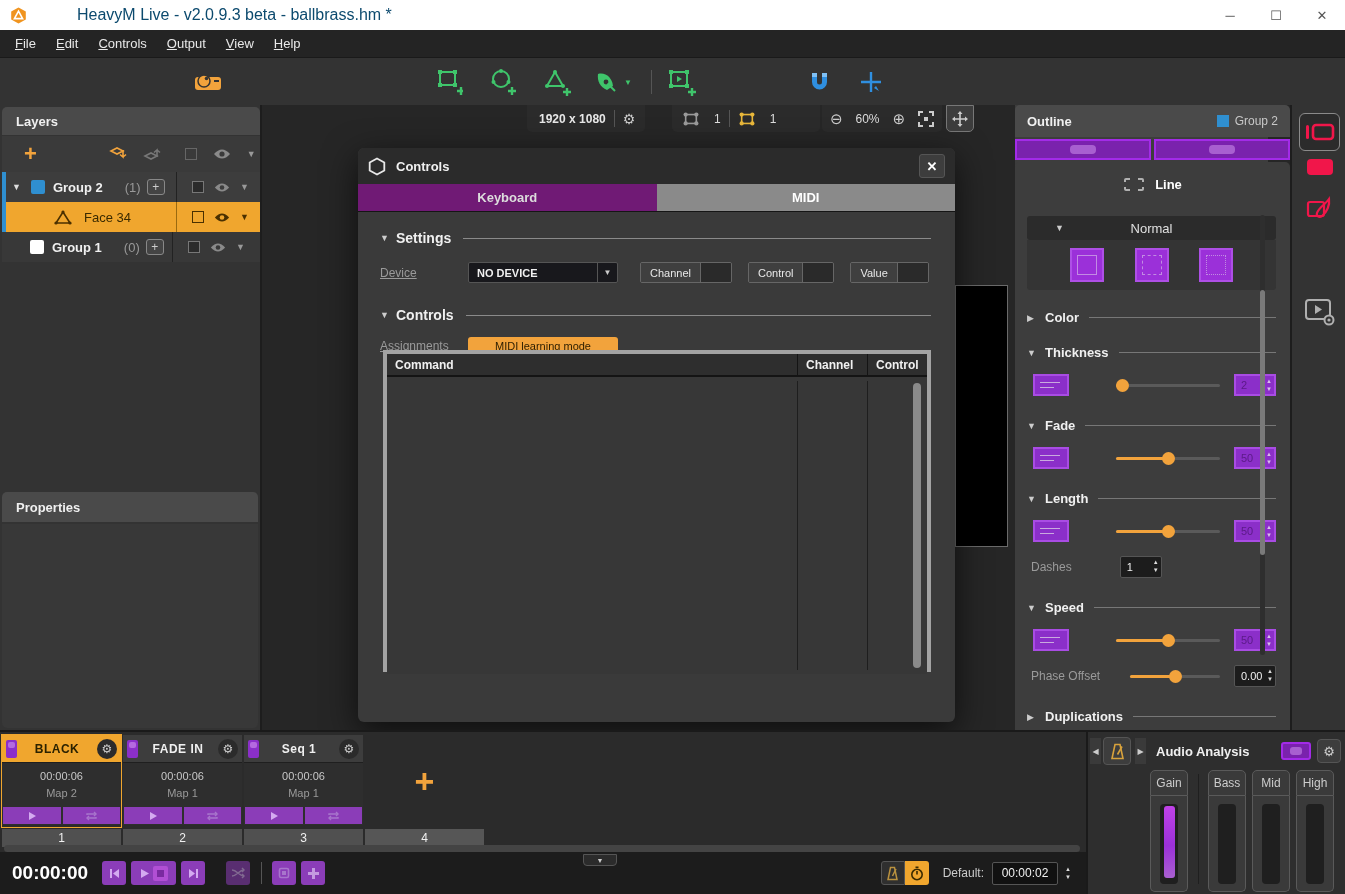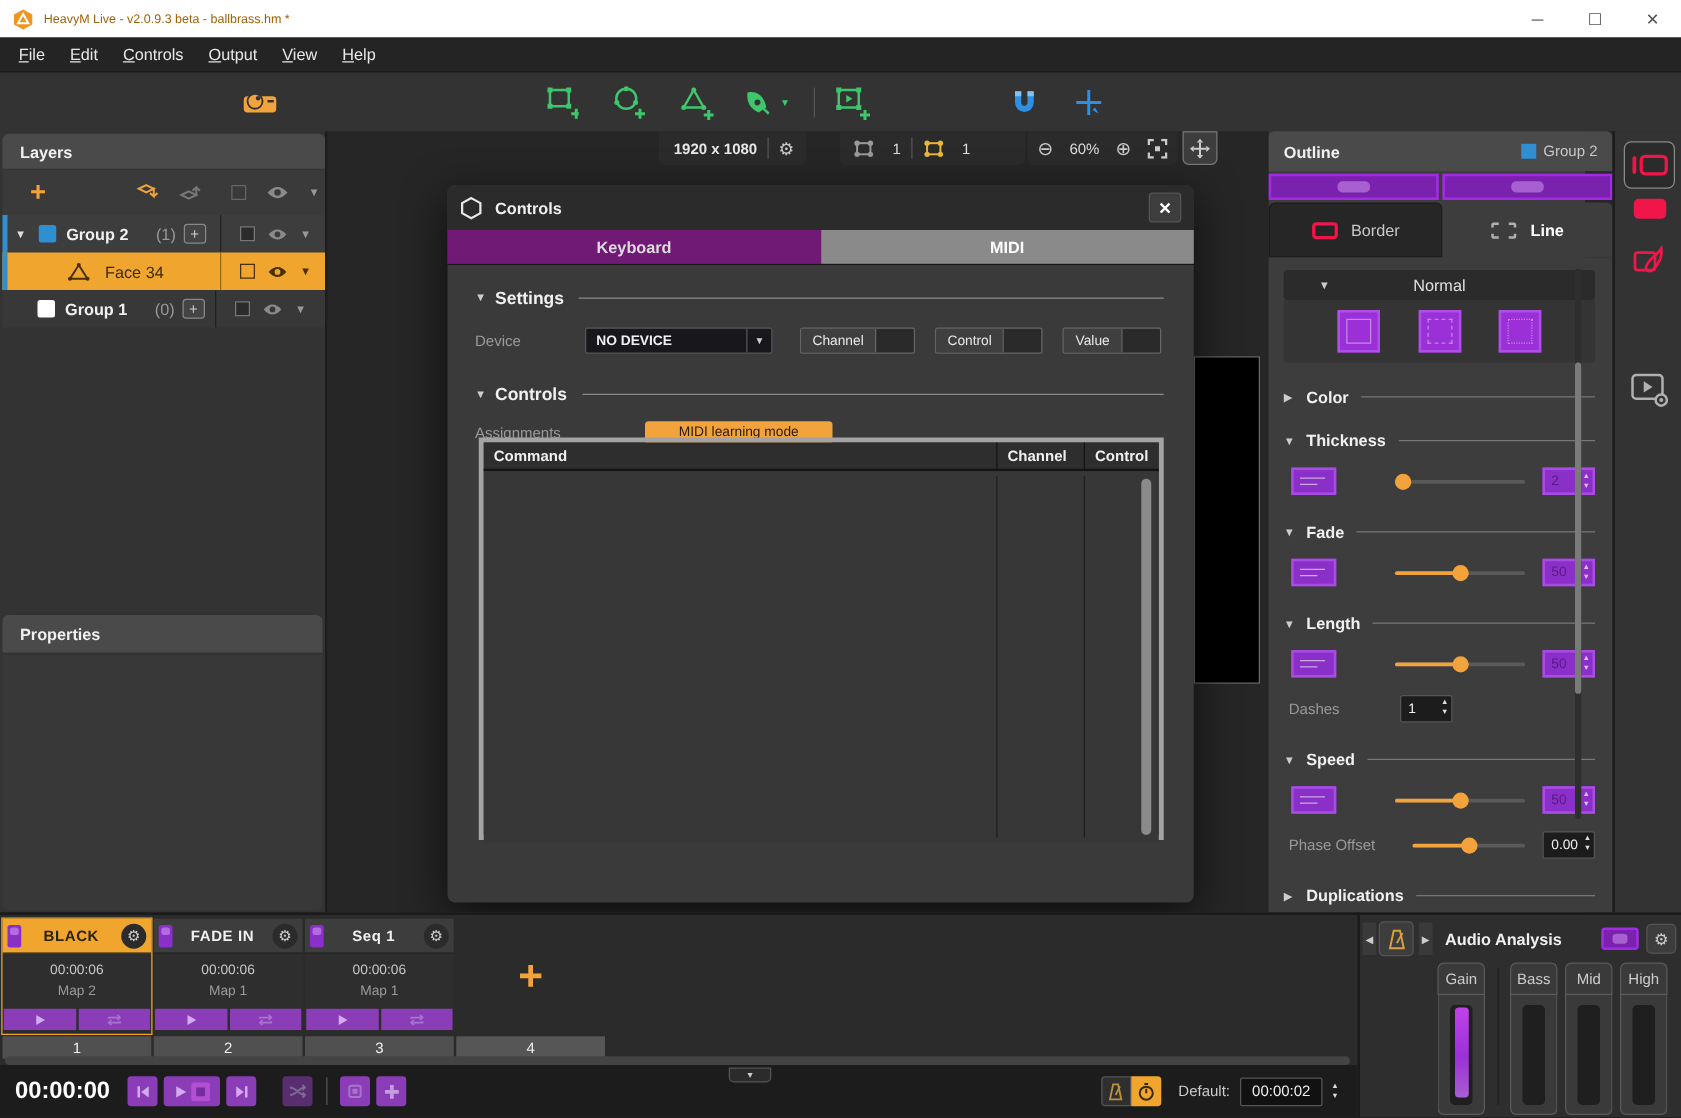--- a/index.html
+++ b/index.html
@@ -4,21 +4,21 @@
 <style>
   * { box-sizing: border-box; margin: 0; padding: 0; }
   html,body { width:1345px; height:894px; background:#1d1d1d; font-family:"Liberation Sans",sans-serif; overflow:hidden; }
   #app { position:relative; width:1345px; height:894px; background:#262626; }
   .abs { position:absolute; }
   svg { display:block; }
 
   
   .titlebar { left:0; top:0; width:1345px; height:30px; background:#ffffff; display:flex; align-items:center; }
   .titlebar .logo { margin:0 8px 0 10px; }
-  .titlebar .wtitle { color:#a16207; font-size:10px; }
+  .titlebar .wtitle { color:#0c4a6e; font-size:16px;margin-left:42px; }
   .wincontrols { position:absolute; right:0; top:0; height:30px; display:flex; }
   .winbtn { width:46px; height:30px; display:flex; align-items:center; justify-content:center; color:#555; font-size:13px; }
 
   
   .menubar { left:0; top:30px; width:1345px; height:28px; background:#242424; display:flex; align-items:center; gap:2px; padding-left:6px; border-bottom:1px solid #1a1a1a; }
   .menu-item { color:#e8e8e8; font-size:13px; padding:4px 9px; }
   .menu-item u { text-decoration:underline; }
 
   
   .toolbar { left:0; top:58px; width:1345px; height:47px; background:#333333; }
@@ -56,28 +56,28 @@
   .dlg-close { margin-left:auto; width:26px; height:24px; background:#3d3d3d; border:1px solid #555; border-radius:3px; color:#fff; font-size:13px; font-weight:bold; display:flex; align-items:center; justify-content:center; }
   .dlg-tabs { height:28px; display:flex; border-bottom:1px solid #151515; }
   .dlg-tab { flex:1; display:flex; align-items:center; justify-content:center; font-size:13px; font-weight:bold; }
   .tab-keyboard { background:#701a75; color:#dcdcdc; }
   .tab-midi { background:#8a8a8a; color:#ffffff; }
   .sect-head { display:flex; align-items:center; margin:18px 24px 0 22px; }
   .sect-head .tri { color:#ccc; font-size:9px; width:16px; }
   .sect-head .lab { color:#f0f0f0; font-weight:bold; font-size:14px; margin-right:12px; }
   .sect-head .line { flex:1; height:1px; background:#8a8a8a; }
   .device-row { display:flex; align-items:center; margin:16px 24px 0 22px; }
-  .flabel { color:#9a9a9a; font-size:12px; }
+  .flabel { color:#9a9a9a; font-size:12px;text-decoration:underline; }
   .dropdown { display:flex; align-items:center; width:150px; height:21px; background:#18181c; border:1px solid #555; border-radius:2px; color:#f0f0f0; font-size:11px; font-weight:bold; }
   .dropdown .dtext { padding-left:8px; flex:1; }
   .dropdown .darrow { width:20px; height:100%; border-left:1px solid #555; display:flex; align-items:center; justify-content:center; color:#ccc; font-size:8px; }
   .fgroup { display:flex; height:21px; border:1px solid #666; border-radius:2px; overflow:hidden; }
   .fgroup .fl { background:#3f3f3f; color:#e8e8e8; font-size:11px; display:flex; align-items:center; justify-content:center; padding:0 9px; }
   .fgroup .fv { width:31px; background:#2a2a2a; border-left:1px solid #666; }
-  .learn-btn { width:150px; height:18px; background:#f2a33c; border-radius:3px; color:#2b1d00; font-size:11px; display:flex; align-items:center; justify-content:center;margin-left:48px; }
+  .learn-btn { width:150px; height:18px; background:#f2a33c; border-radius:3px; color:#2b1d00; font-size:11px; display:flex; align-items:center; justify-content:center; }
   .mtable { position:absolute; left:25px; top:202px; width:548px; height:322px; border:4px solid #a3a3a3; }
   .mtable .thead { height:23px; background:#2e2e2e; display:flex; border-bottom:2px solid #141414; color:#f0f0f0; font-size:12px; font-weight:bold; }
   .mtable .th { display:flex; align-items:center; padding:0 8px; }
   .mtable .tbody { position:relative; height:297px; background:#373737; }
   .vline { position:absolute; top:4px; bottom:4px; width:1px; background:#1e1e1e; }
   .tscroll { position:absolute; right:6px; top:6px; bottom:6px; width:8px; background:#8a8a8a; border-radius:4px; }
 
   
   .right-panel { left:1015px; top:105px; width:253px; height:625px; background:#3d3d3d; }
   .rp-header { position:absolute; left:0; top:0; width:275px; height:32px; background:#4a4a4a; display:flex; align-items:center; padding:0 12px; border-radius:5px 5px 0 0; }
@@ -423,26 +423,20 @@
     </div>
     <div class="pbar-row">
       <div class="pbar">
           <div class="knob"></div>
         </div>
       <div class="pbar">
           <div class="knob"></div>
         </div>
     </div>
     <div class="rp-tabs">
-      <div class="rp-tab inactive">
-        <svg width="22" height="15" viewBox="0 0 22 15">
-            <rect x="2" y="2" width="18" height="11" rx="2" fill="none" stroke="#f1164a" stroke-width="2.6"></rect>
-          </svg>
-        <span>Border</span>
-      </div>
       <div class="rp-tab active">
         <svg width="22" height="15" viewBox="0 0 22 15">
             <path d="M2 5 V3 Q2 2 3 2 H7 M15 2 H19 Q20 2 20 3 V5 M20 10 V12 Q20 13 19 13 H15 M7 13 H3 Q2 13 2 12 V10" fill="none" stroke="#b0b0b0" stroke-width="2"></path>
           </svg>
         <span>Line</span>
       </div>
     </div>
     <div class="rp-body">
       <div class="mode-select">
         <span class="tri">▼</span>

